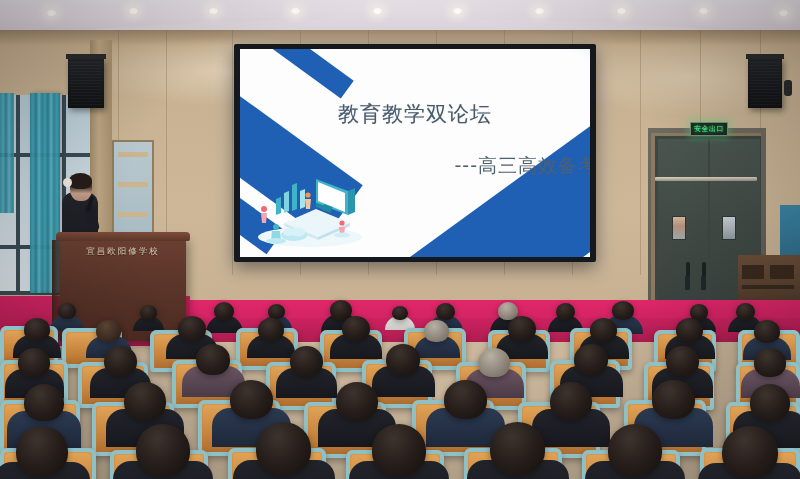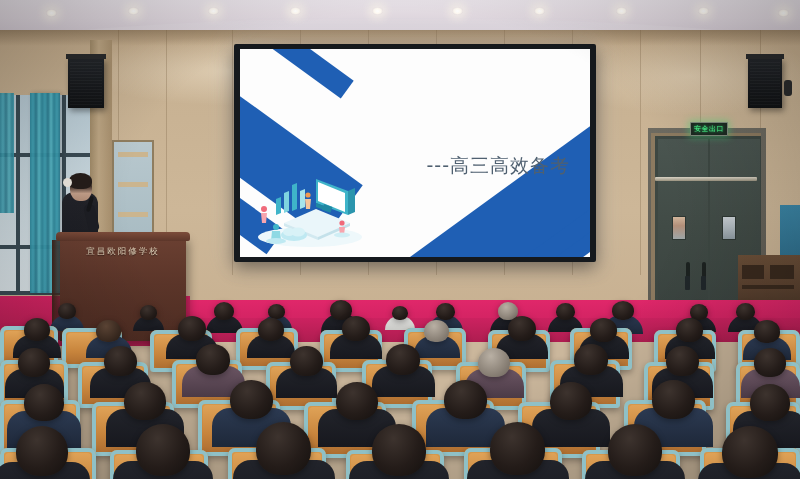--- a/index.html
+++ b/index.html
@@ -276,20 +276,21 @@
     position: absolute;
     left: 0; top: 104px;
     width: 330px;
     text-align: right;
     font-family: "DejaVu Sans", sans-serif;
     font-size: 19px;
     line-height: 24px;
     color: #4f6070;
     letter-spacing: 1px;
     z-index: 5;
+    padding-left: 28px;
   }
   .slide-presenter {
     position: absolute;
     left: 0; top: 152px;
     width: 290px;
     text-align: right;
     font-family: "DejaVu Sans", sans-serif;
     font-size: 8px;
     line-height: 11px;
     color: #8ea3b4;
@@ -597,20 +598,23 @@
           <path d="M51 28 L57 28 L56 38 L52 38 Z" fill="#f7c49a"></path>
         </g>
         <g>
           <circle cx="88" cy="52" r="2.6" fill="#f06a7a"></circle>
           <path d="M85 56 L91 56 L90 64 L86 64 Z" fill="#f7a5ae"></path>
         </g>
         <ellipse cx="22" cy="70" rx="10" ry="3" fill="#bfe9f2"></ellipse>
         <ellipse cx="88" cy="64" rx="8" ry="2.6" fill="#cfeef5"></ellipse>
       </svg>
 
+      <div class="slide-title-wrap">
+        <div class="slide-title">教育教学双论坛</div>
+      </div>
       <div class="slide-subtitle">---高三高效备考</div>
     </div>
   </div>
 
   <div class="stage-floor"></div>
   <div class="stage-front"></div>
   <div class="stage-carpet-left"></div>
 
   <div class="person-legs"></div>
   <div class="person-body"></div>

